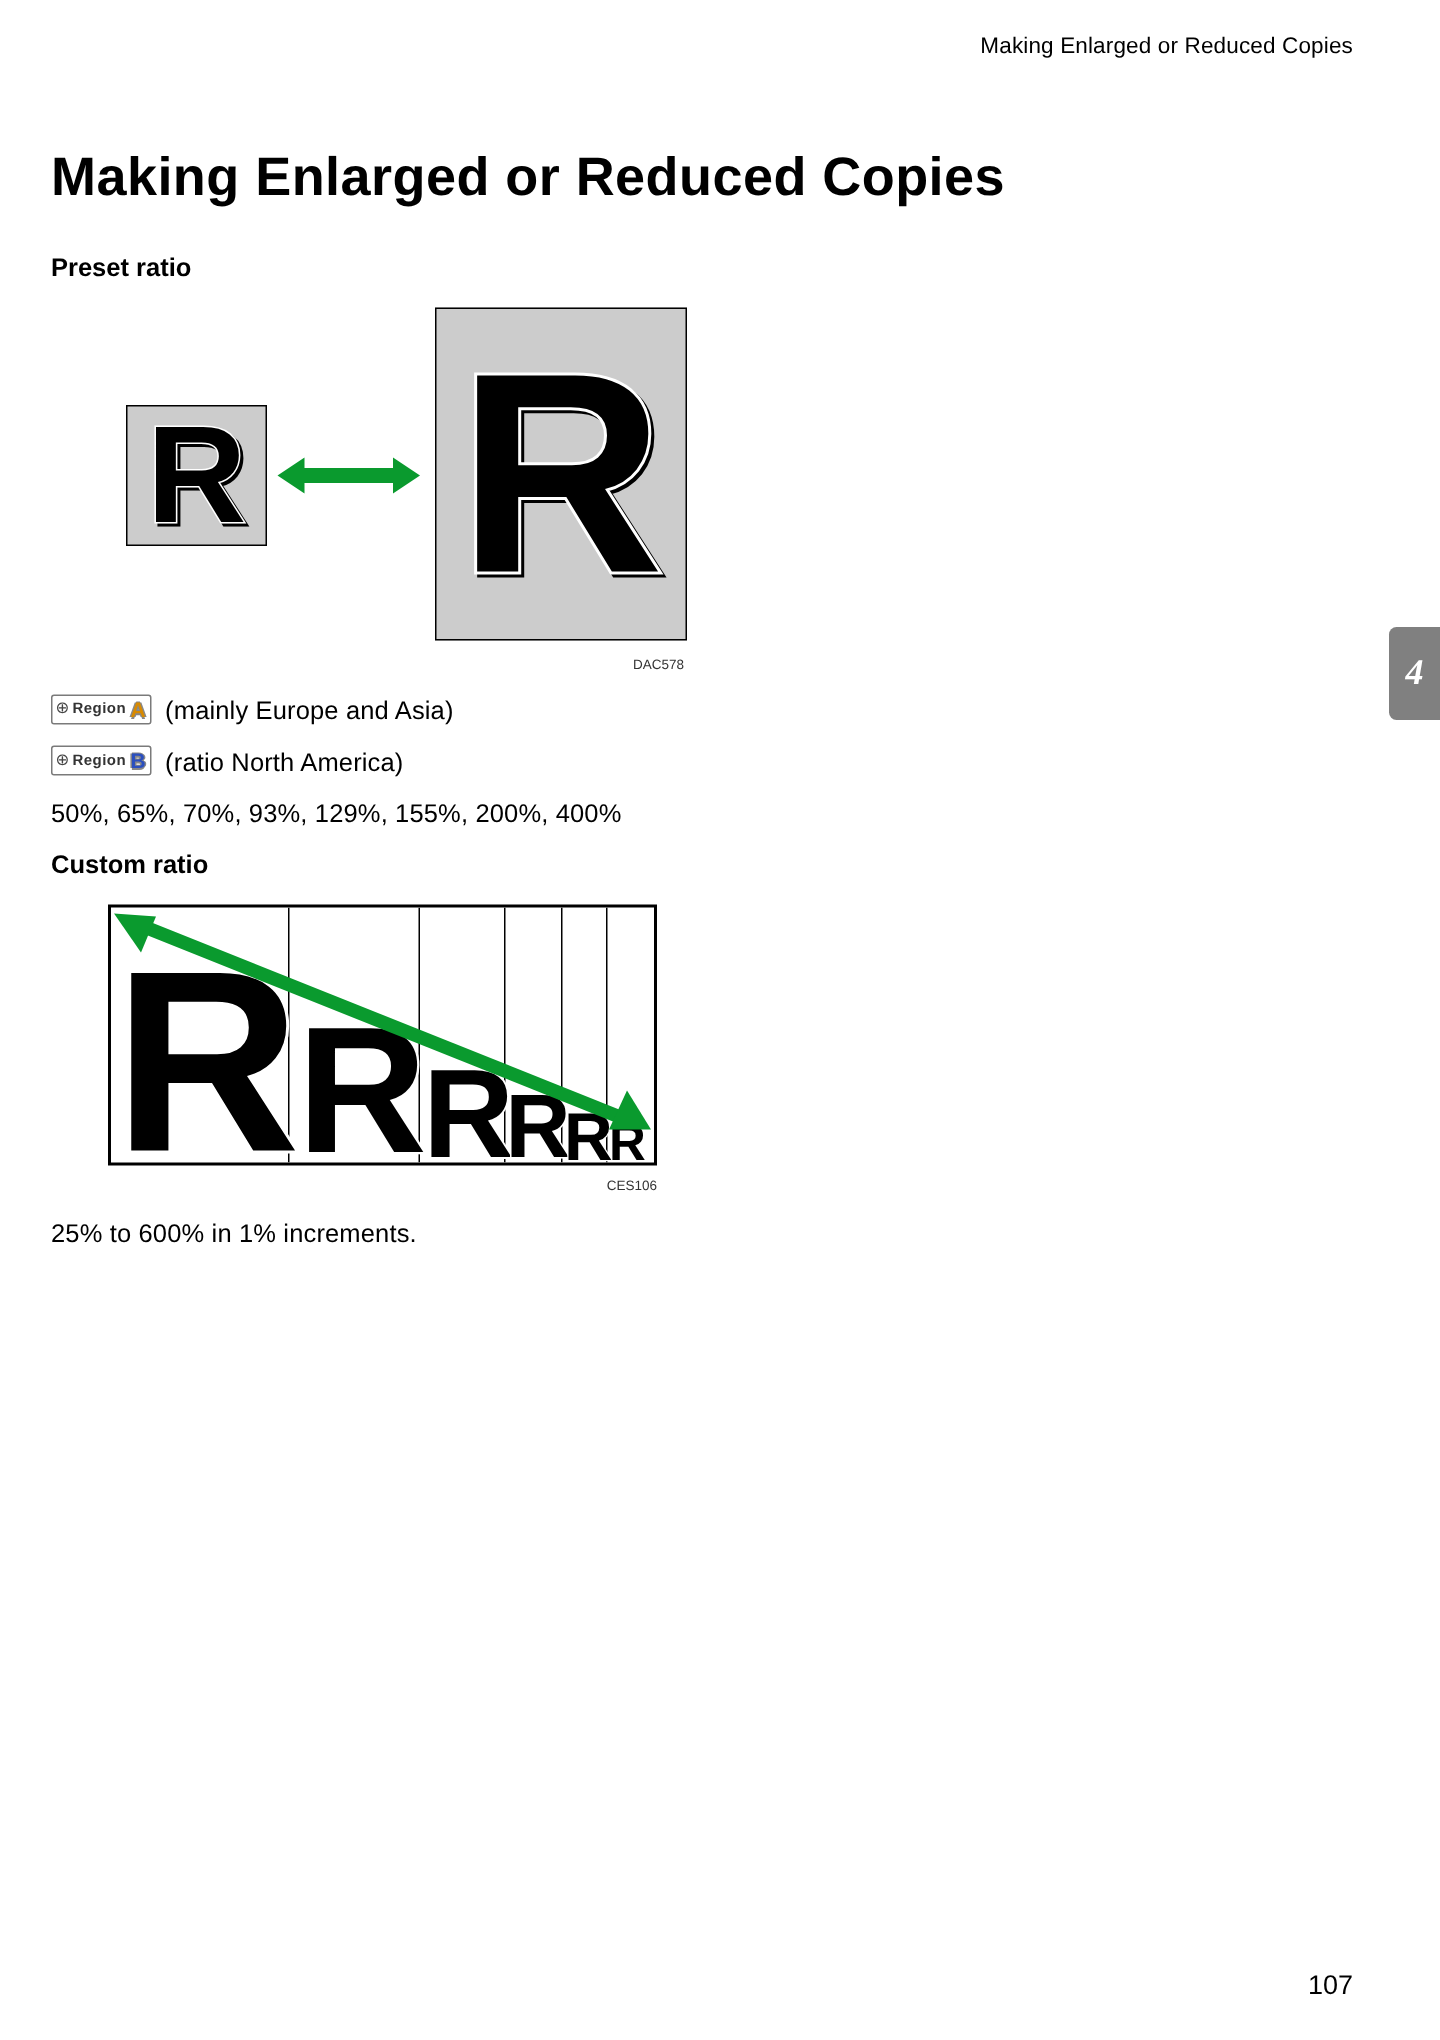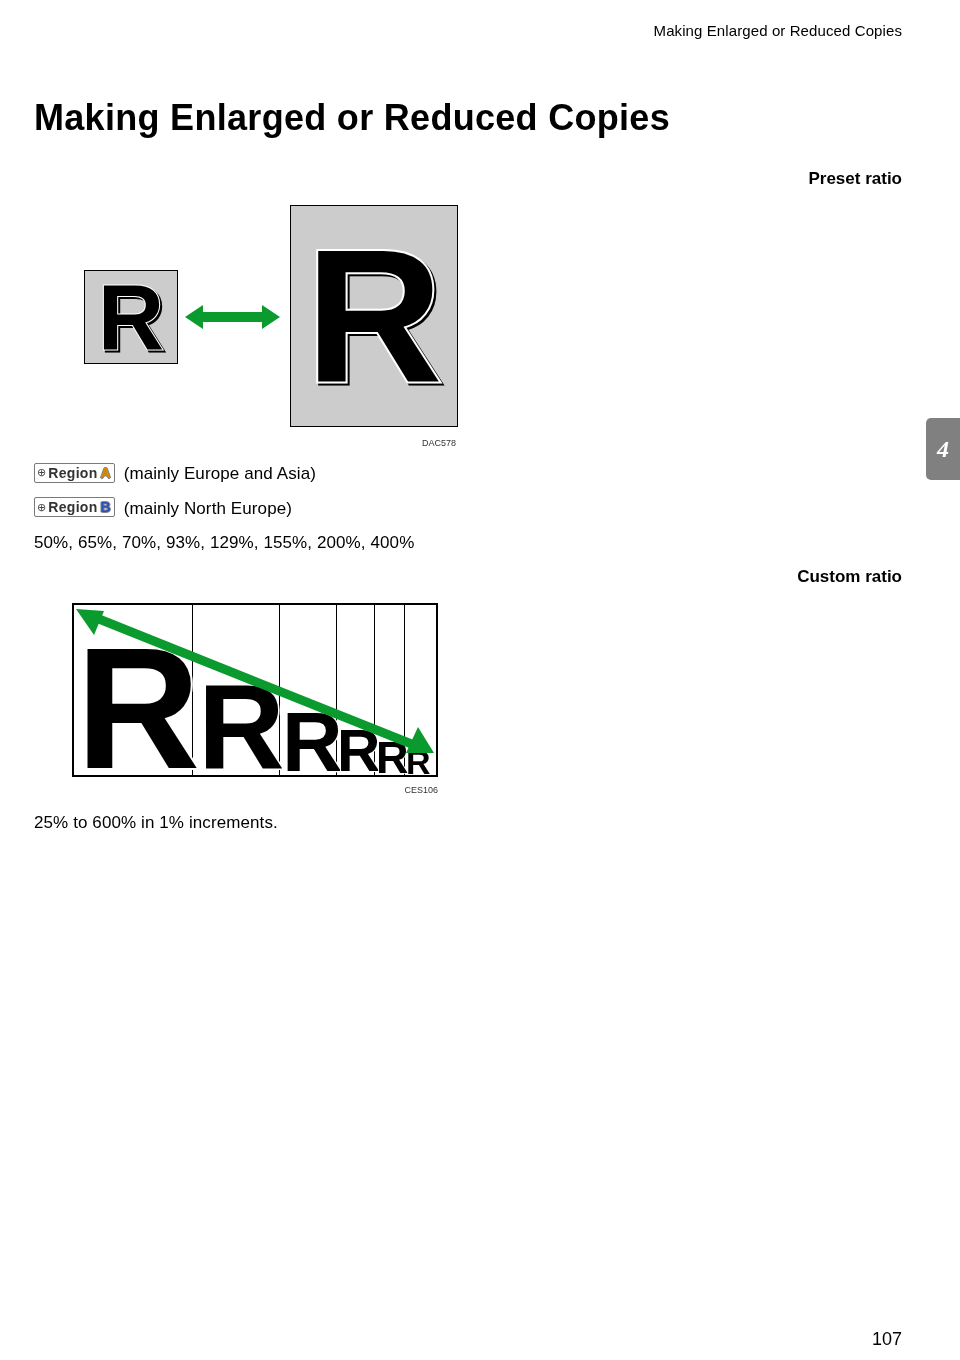--- a/index.html
+++ b/index.html
@@ -32,21 +32,20 @@
   .intro{
     font-size:17px;
     line-height:1.55;
     margin:0 0 18px 0;
     letter-spacing:.15px;
   }
   .sub{
     font-size:17px;
     font-weight:700;
     margin:0 0 16px 0;
-    text-align:right;
   }
   .indented{
     margin-left:38px;
   }
   .line{
     font-size:17px;
     margin:0 0 14px 0;
     letter-spacing:.1px;
   }
   .fig-wrap{
@@ -103,21 +102,21 @@
     border:1px solid #7a7a7a;border-radius:2px;
     height:18px;padding:0 3px 0 2px;margin-right:4px;
     background:#fff;
     position:relative;top:-2px;
     font-family:Arial,Helvetica,sans-serif;
   }
   .region-badge .globe{
     font-size:11px;line-height:1;margin-right:2px;color:#444;
   }
   .region-badge .word{
-    font-size:14px;font-weight:700;letter-spacing:.3px;color:#333;margin-right:3px;
+    font-size:10px;font-weight:700;letter-spacing:.3px;color:#333;margin-right:3px;
   }
   .region-badge .letter{
     font-size:14px;font-weight:900;line-height:1;
     text-shadow:-1px 0 #888,1px 0 #888,0 -1px #888,0 1px #888;
   }
   .letter.a{color:#d88a00;}
   .letter.b{color:#2a4fbf;}
 
   
   .fig2{
@@ -147,21 +146,21 @@
     width:34px;height:62px;
     background:#808080;
     border-radius:5px 0 0 5px;
     color:#fff;
     display:flex;align-items:center;justify-content:center;
     font-size:24px;font-style:italic;font-weight:700;
     font-family:Georgia,"Times New Roman",serif;
   }
 
   .page-no{
-    position:absolute;right:58px;bottom:10px;
+    position:absolute;right:58px;bottom:26px;
     font-size:18px;
   }
 </style>
 </head>
 <body>
 
 <div class="page">
   <div class="running-head">Making Enlarged or Reduced Copies</div>
 
   <h1 class="title">Making Enlarged or Reduced Copies</h1>
@@ -194,21 +193,21 @@
     </span>
     <span>(mainly Europe and Asia)</span>
   </p>
 
   <p class="line indented">
     <span class="region-badge">
       <span class="globe">⊕</span>
       <span class="word">Region</span>
       <span class="letter b">B</span>
     </span>
-    <span>(mainly North Europe)</span>
+    <span>(ratio North America)</span>
   </p>
   <p class="line indented">50%, 65%, 70%, 93%, 129%, 155%, 200%, 400%</p>
 
   <p class="sub">Custom ratio</p>
 
   <div class="fig-wrap">
     <div class="fig2">
       <div class="vline" style="left:118px"></div>
       <div class="vline" style="left:205px"></div>
       <div class="vline" style="left:262px"></div>

